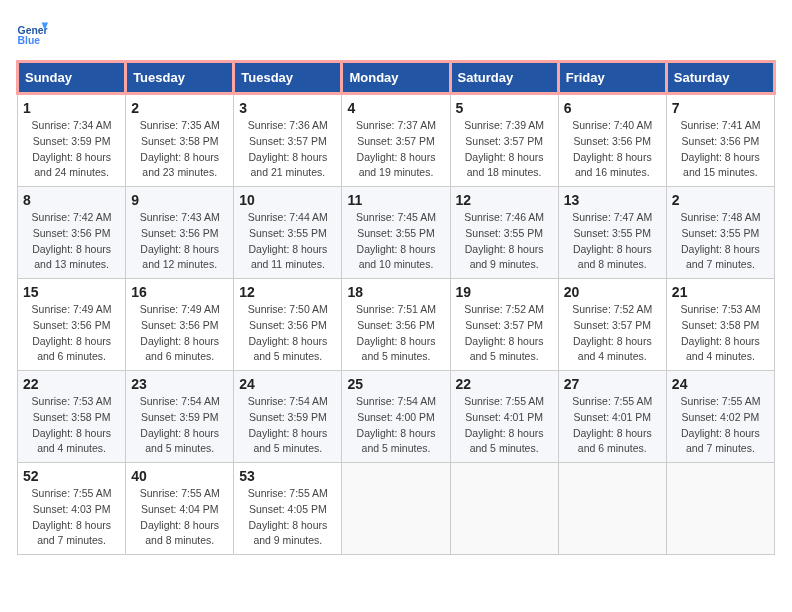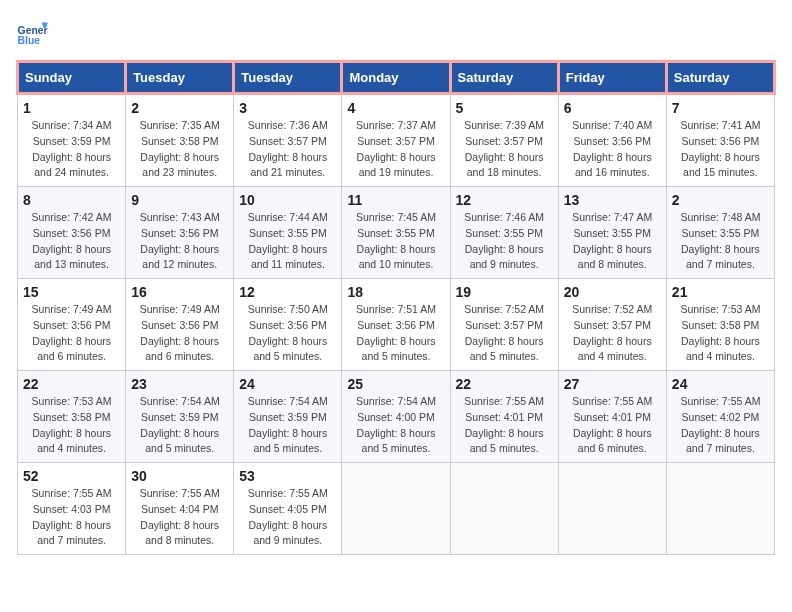--- a/index.html
+++ b/index.html
@@ -344,21 +344,21 @@
       <tr>
         <td>
         <span class="day-num">52</span>
         <div class="day-info">
           Sunrise: 7:55 AM<br>
           Sunset: 4:03 PM<br>
           Daylight: 8 hours and 7 minutes.
         </div>
       </td>
         <td>
-        <span class="day-num">30</span>
+        <span class="day-num">40</span>
         <div class="day-info">
           Sunrise: 7:55 AM<br>
           Sunset: 4:04 PM<br>
           Daylight: 8 hours and 8 minutes.
         </div>
       </td>
         <td>
         <span class="day-num">53</span>
         <div class="day-info">
           Sunrise: 7:55 AM<br>

